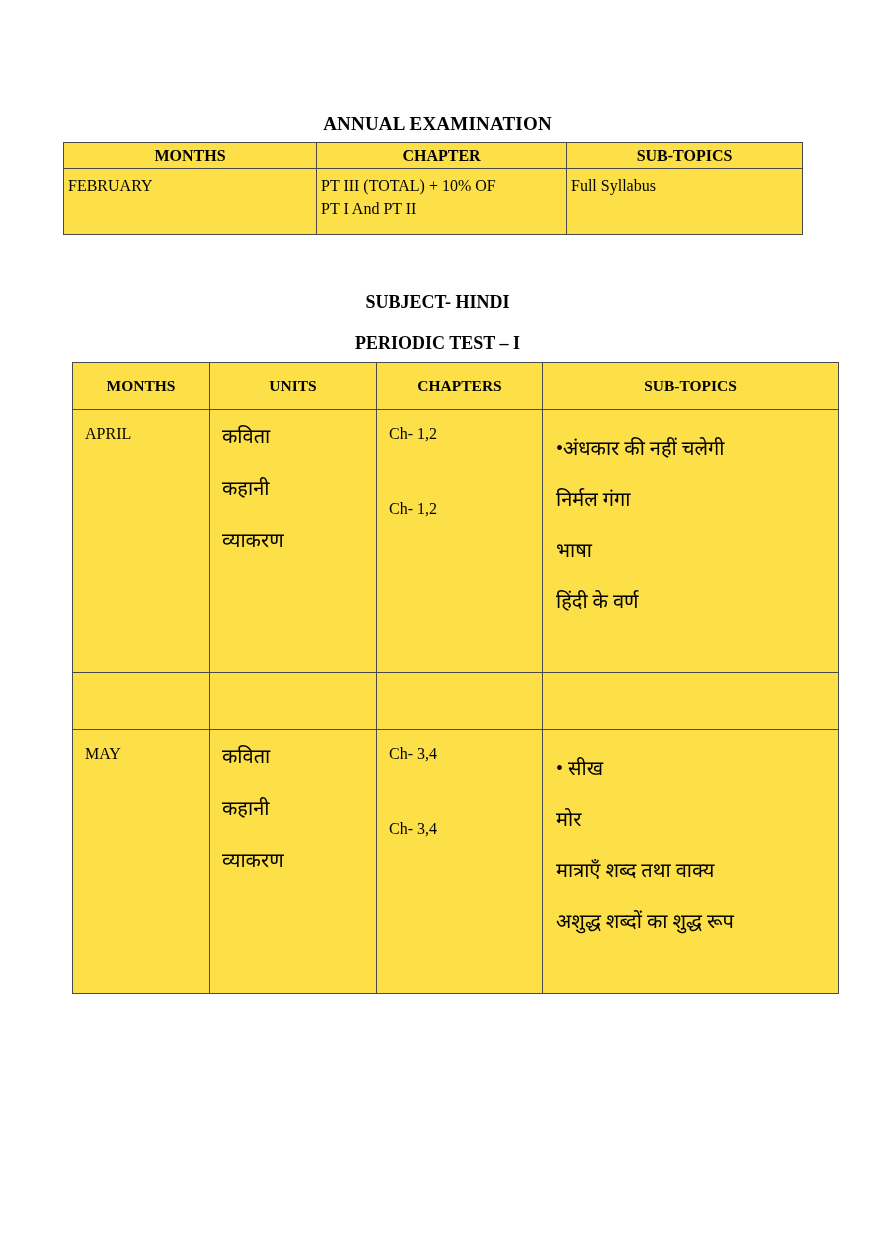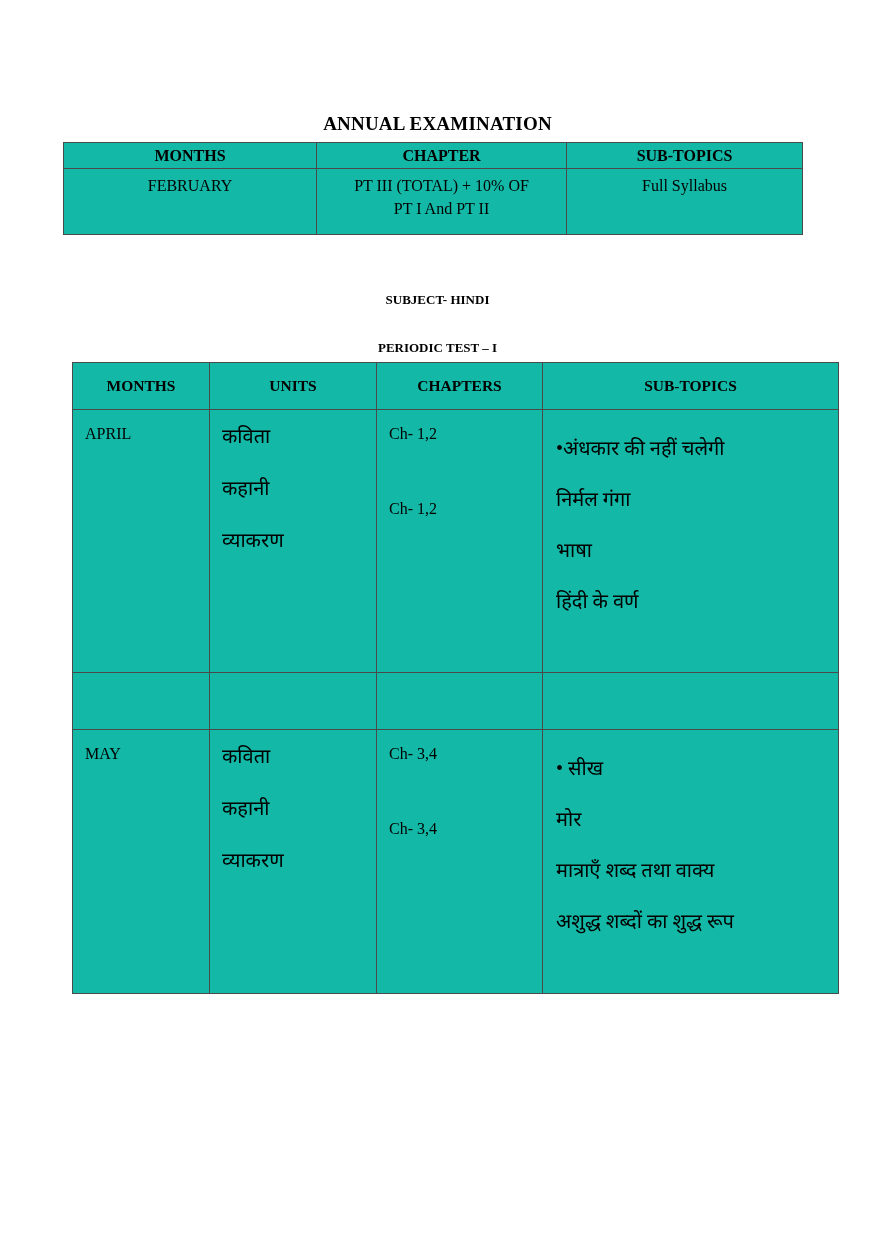--- a/index.html
+++ b/index.html
@@ -35,31 +35,31 @@
     letter-spacing: 0.2px;
   }
   #annual-exam-title { top: 113px; }
 
   .center-heading {
     position: absolute;
     left: 0;
     width: 875px;
     text-align: center;
     font-weight: bold;
-    font-size: 13px;
+    font-size: 18px;
   }
   #subject-heading { top: 292px; }
-  #periodic-test-heading { top: 340px; }
+  #periodic-test-heading { top: 333px; }
 
   
   table {
     position: absolute;
     border-collapse: collapse;
     table-layout: fixed;
-    background: #14b8a6;
+    background: #fde047;
   }
   table td, table th {
     border: 1px solid #4a4a4a;
     vertical-align: top;
     padding: 0;
     font-weight: normal;
   }
 
   
   #annual-exam-table {
@@ -71,21 +71,20 @@
   #annual-exam-table .hdr-cell {
     text-align: center;
     font-weight: bold;
     font-size: 16px;
     height: 25px;
     line-height: 25px;
     padding: 0 2px;
     white-space: nowrap;
   }
   #annual-exam-table .body-cell {
-    text-align: center;
     font-size: 16px;
     padding: 5px 4px 10px 4px;
     line-height: 23px;
   }
   #annual-exam-table .body-cell.tall {
     height: 50px;
   }
 
   
   #periodic-test-table {

